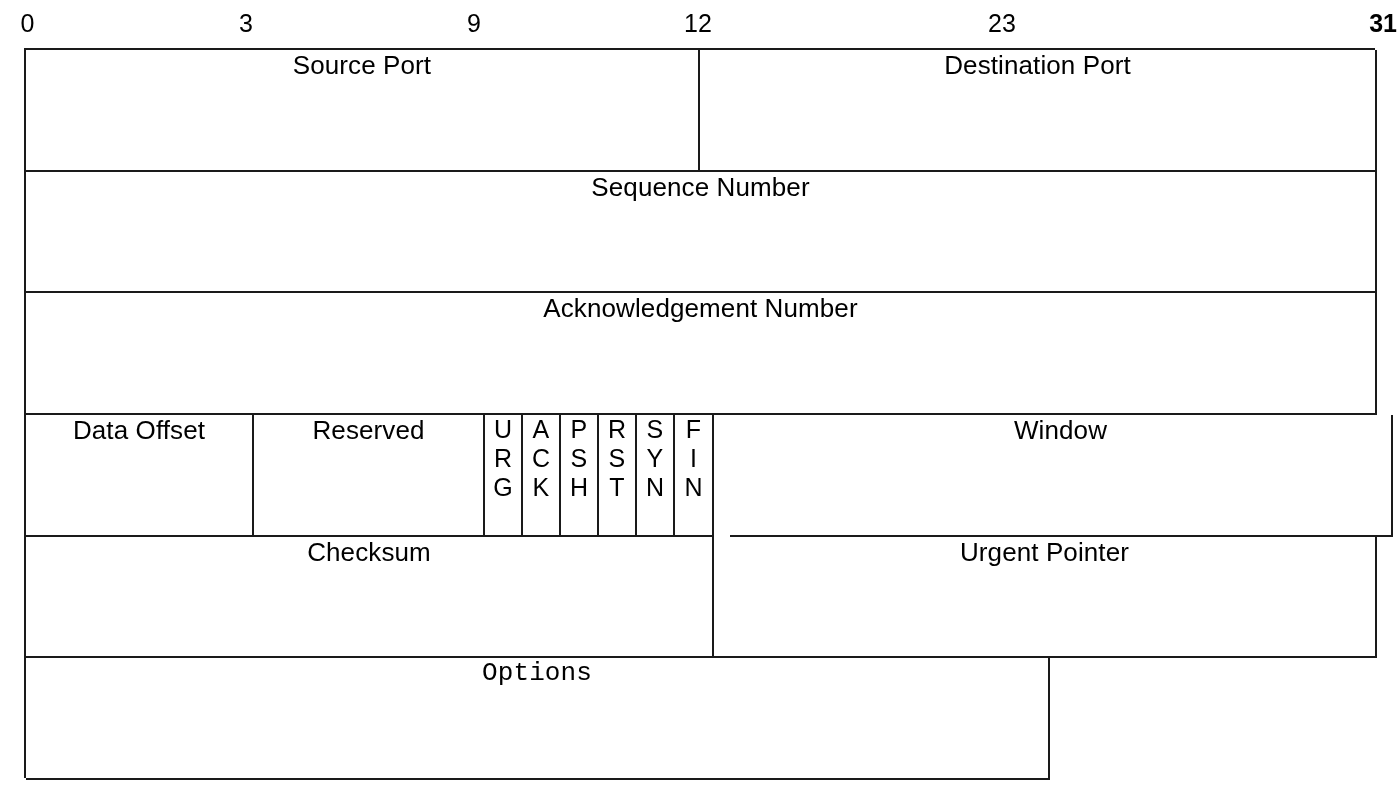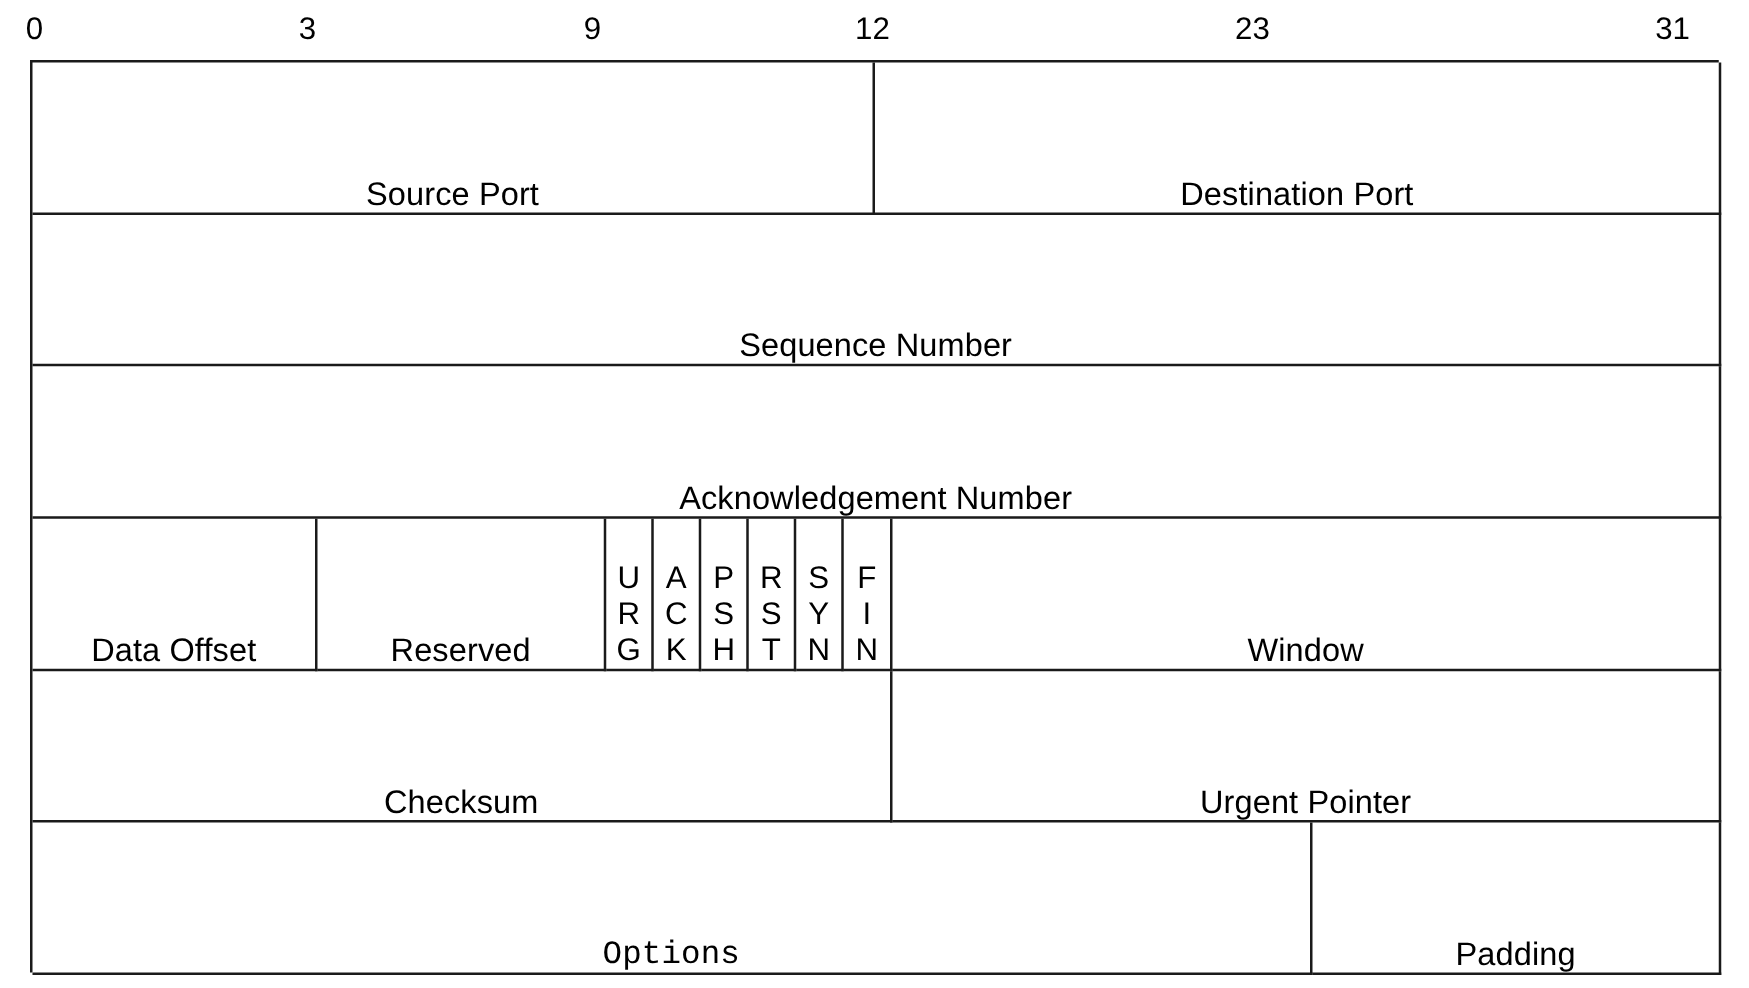--- a/index.html
+++ b/index.html
@@ -55,21 +55,21 @@
     width: 100%;
     height: 121.666px;
     display: flex;
   }
   .cell {
     position: relative;
     box-sizing: border-box;
     border-right: 2px solid #1a1a1a;
     border-bottom: 2px solid #1a1a1a;
     display: flex;
-    align-items: flex-end;
+    align-items: flex-start;
     justify-content: center;
     overflow: hidden;
   }
   .cell-label {
     font-size: 26px;
     line-height: 30px;
     letter-spacing: 0.1px;
     white-space: nowrap;
     color: #000000;
   }
@@ -91,21 +91,21 @@
 <body>
 
 <div id="diagram">
 
   <div class="ruler">
       <div class="tick-label" style="transform: translateX(-25%); left: 24px;">0</div>
       <div class="tick-label" style="left: 246px;">3</div>
       <div class="tick-label" style="left: 474px;">9</div>
       <div class="tick-label" style="left: 698px;">12</div>
       <div class="tick-label" style="left: 1002px;">23</div>
-      <div class="tick-label" style="transform: translateX(-75%); left: 1345px;">31</div>
+      <div class="tick-label" style="transform: translateX(-75%); left: 1390px; font-weight: bold;">31</div>
     </div>
 
   <div class="table">
       <div class="row">
         <div class="cell" style="width: 674px; flex: 0 0 674px;">
           <div class="cell-label">Source Port</div>
         </div>
         <div class="cell" style="width: 677px; flex: 0 0 677px;">
           <div class="cell-label">Destination Port</div>
         </div>
@@ -162,35 +162,32 @@
             <span>N</span>
           </div>
         </div>
         <div class="cell flag" style="width: 39px; flex: 0 0 39px;">
           <div class="cell-label">
             <span>F</span>
             <span>I</span>
             <span>N</span>
           </div>
         </div>
-        <div class="cell" style="width: 663px; flex: 0 0 663px;">
+        <div class="cell" style="width: 663px; flex: 0 0 663px; margin-left: 16px;">
           <div class="cell-label">Window</div>
         </div>
       </div>
       <div class="row">
         <div class="cell" style="width: 688px; flex: 0 0 688px;">
           <div class="cell-label">Checksum</div>
         </div>
         <div class="cell" style="width: 663px; flex: 0 0 663px;">
           <div class="cell-label">Urgent Pointer</div>
         </div>
       </div>
       <div class="row">
         <div class="cell" style="width: 1024px; flex: 0 0 1024px; font-family: Liberation Mono, monospace;">
           <div class="cell-label">Options</div>
         </div>
-        <div class="cell" style="width: 327px; flex: 0 0 327px;">
-          <div class="cell-label">Padding</div>
-        </div>
       </div>
     </div>
 
 </div>
 
 </body></html>

